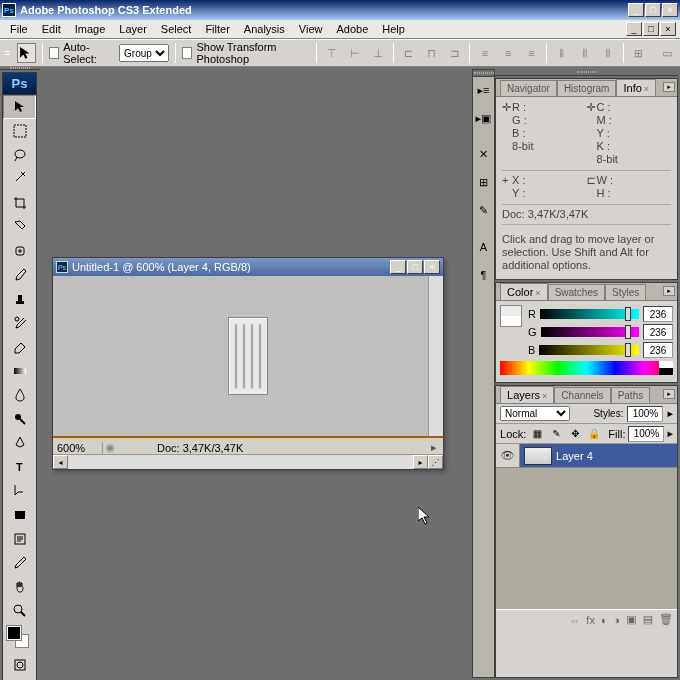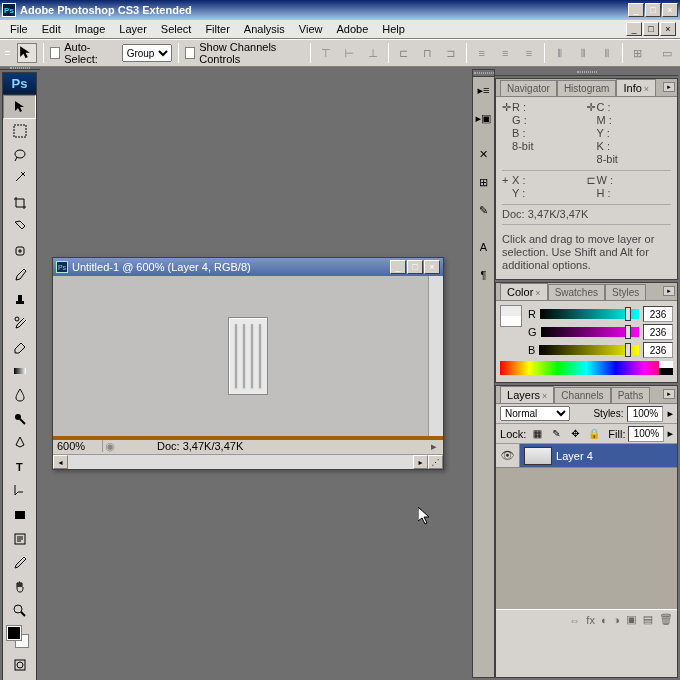--- a/index.html
+++ b/index.html
@@ -33,21 +33,21 @@
 .sw1 { position: absolute; width: 14px; height: 14px; background: #000; border: 1px solid #fff; outline: 1px solid #808080; left: 4px; top: 3px; z-index: 2; }
 .sw2 { position: absolute; width: 14px; height: 14px; background: #fff; border: 1px solid #808080; left: 12px; top: 11px; }
 .midcol { flex: 1; position: relative; }
 .docwin { position: absolute; left: 12px; top: 190px; width: 392px; background: #d4d0c8; border: 1px solid #404040; box-shadow: 2px 2px 4px rgba(0,0,0,0.3); }
 .doctitle { height: 18px; background: linear-gradient(#7b95c6,#4b6aa3); color: #fff; display: flex; align-items: center; padding: 0 3px; font-size: 11px; }
 .doctitle .di { width: 12px; height: 12px; background: #13294f; margin-right: 4px; border: 1px solid #aec; font-size: 7px; display: flex; align-items: center; justify-content: center; color: #8cf; }
 .canvas-area { height: 160px; background: #c0bfbd; display: flex; align-items: center; justify-content: center; padding: 8px; position: relative; }
 .scrollv { position: absolute; right: 0; top: 0; bottom: 0; width: 15px; background: #ddd; border-left: 1px solid #999; }
 .artboard { background: #e9e9e9; border: 1px solid #888; box-shadow: inset 1px 1px 0 #fff; padding: 6px; display: flex; gap: 6px; }
 .cell { flex: 1; height: 64px; background: linear-gradient(#f2f2f2,#d6d6d6); border: 1px solid #aaa; box-shadow: 0 1px 2px rgba(0,0,0,0.2); }
-.statusbar { height: 18px; background: #d4d0c8; border-top: 4px solid #a16207; display: flex; align-items: flex-start; font-size: 10px; }
+.statusbar { height: 18px; background: #d4d0c8; border-top: 2px solid #a16207; display: flex; align-items: flex-end; font-size: 10px; }
 .statusbar .zoom { width: 50px; padding-left: 4px; border-right: 1px solid #999; }
 .statusbar .docsize { padding-left: 40px; }
 .scrollh { height: 15px; background: #ddd; border-top: 1px solid #999; display: flex; }
 .sbarr { width: 15px; background: #d4d0c8; border: 1px solid #fff; border-right-color: #808080; border-bottom-color: #808080; font-size: 8px; display: flex; align-items: center; justify-content: center; }
 .cursor { position: absolute; left: 378px; top: 440px; pointer-events: none; }
 .rightcol { width: 210px; display: flex; }
 .dockstrip { width: 30px; background: #b8b5ad; border: 1px solid #404040; display: flex; flex-direction: column; margin: 2px 0 2px 2px; }
 .dockbtn { height: 28px; display: flex; align-items: center; justify-content: center; border-bottom: 1px solid transparent; }
 .panels { flex: 1; display: flex; flex-direction: column; margin: 2px 2px 2px 0; gap: 2px; }
 .panel { background: #d6d3ce; border: 1px solid #404040; display: flex; flex-direction: column; }
@@ -128,21 +128,21 @@
     </div>
   <div class="divider"></div>
   <div class="checkbox">
     <div class="chk"></div>
       <span>Auto-Select:</span>
   </div>
   <select class="grp"><option>Group</option></select>
   <div class="divider"></div>
   <div class="checkbox">
     <div class="chk"></div>
-      <span>Show Channels Controls</span>
+      <span>Show Transform Photoshop</span>
   </div>
   <div class="divider"></div>
   <div class="opticon">⊤</div>
   <div class="opticon">⊢</div>
   <div class="opticon">⊥</div>
   <div class="divider"></div>
   <div class="opticon">⊏</div>
   <div class="opticon">⊓</div>
   <div class="opticon">⊐</div>
   <div class="divider"></div>

